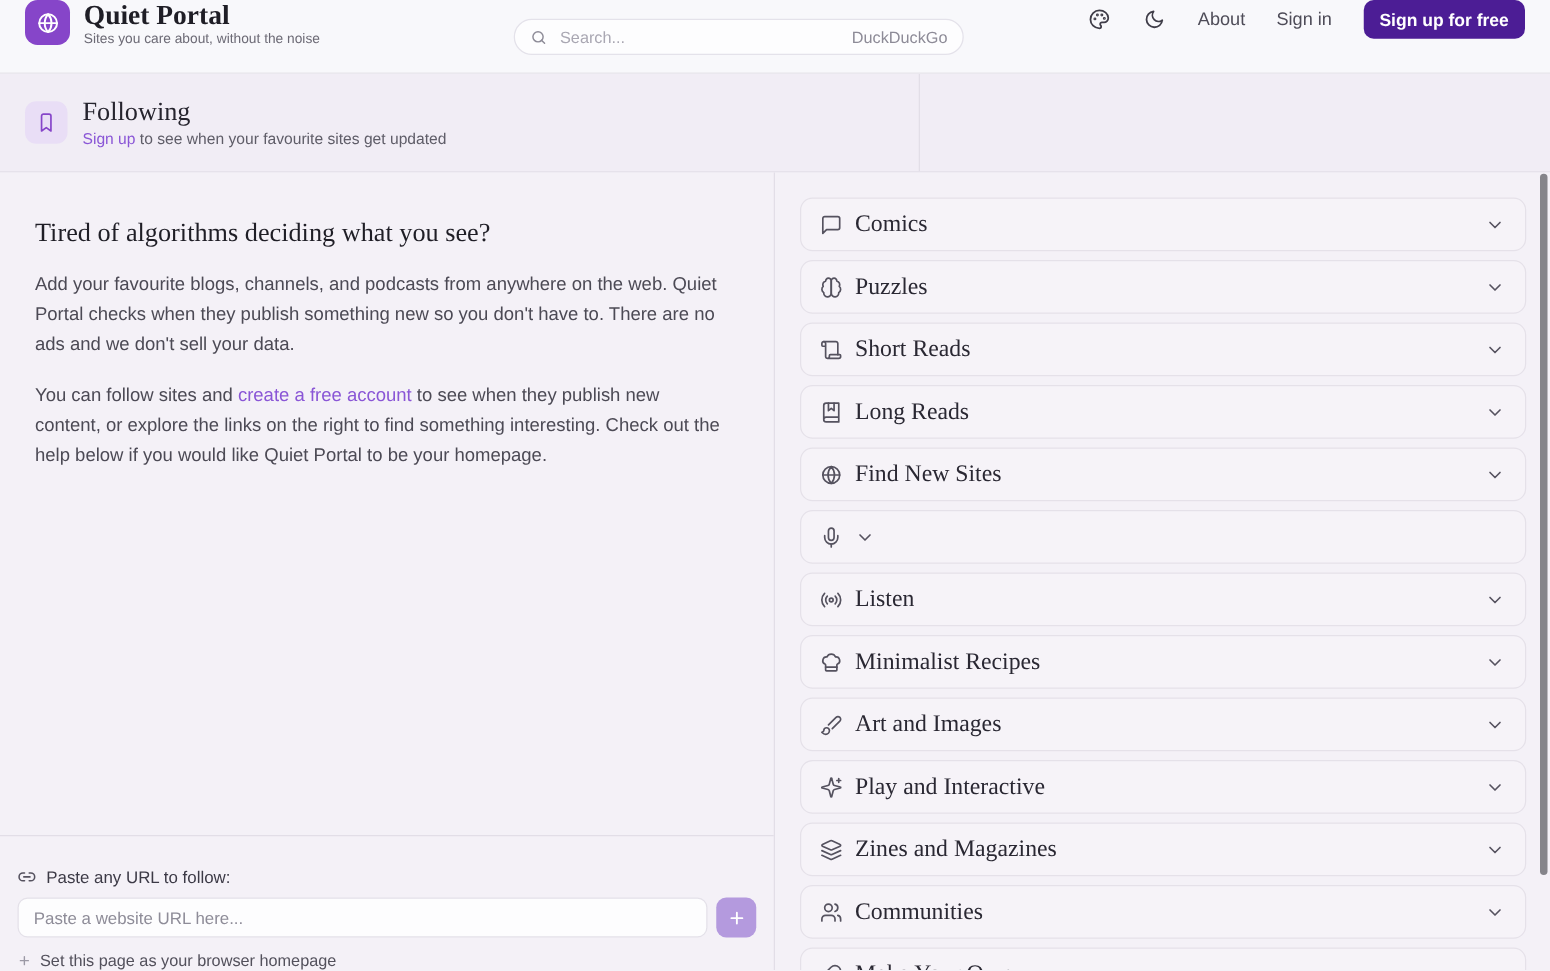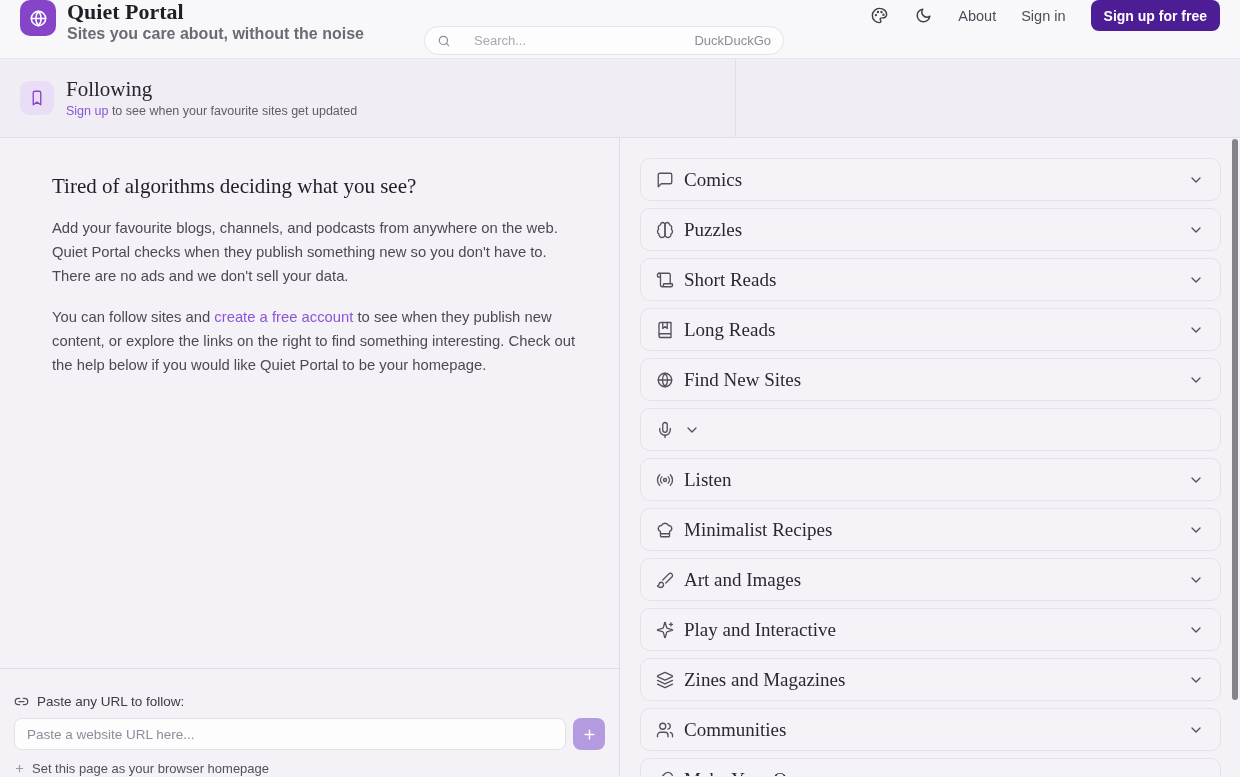--- a/index.html
+++ b/index.html
@@ -20,26 +20,26 @@
   .logo-box {
     width:36px; height:36px; border-radius:10px; background:#8645c9;
     display:flex; align-items:center; justify-content:center; color:#fff;
     margin-right:11px; flex:0 0 auto;
   }
   .logo-box svg { width:19px; height:19px; }
   .app-title {
     font-family:"Liberation Serif", serif; font-size:22px; font-weight:700;
     color:#1f1e26; line-height:1.05;
   }
-  .app-sub { font-size:16px; color:#6c6a75; margin-top:2px;font-weight:bold; }
+  .app-sub { font-size:11px; color:#6c6a75; margin-top:2px; }
 
   .searchbar {
-    position:absolute; left:424px; top:15px; width:360px; height:29px;
+    position:absolute; left:411px; top:15px; width:360px; height:29px;
     background:#fdfdfe; border:1px solid #e4e2ea; border-radius:15px;
-    display:flex; align-items:center; padding:0 12px; gap:23px;margin-top:11px;
+    display:flex; align-items:center; padding:0 12px; gap:10px;
   }
   .searchbar .s-icon { width:14px; height:14px; color:#8d8b97; flex:0 0 auto; }
   .searchbar input {
     border:none; outline:none; background:transparent; flex:1;
     font-size:13px; color:#3c3a46; font-family:"Liberation Sans",sans-serif;
   }
   .searchbar input::placeholder { color:#a9a7b2; }
   .engine-label { font-size:13px; color:#8d8b97; }
 
   .topnav { margin-left:auto; display:flex; align-items:center; gap:25px; }
@@ -64,21 +64,21 @@
   .head-title { font-family:"Liberation Serif", serif; font-size:21px; color:#26242e; line-height:1.1; }
   .head-sub { font-size:12.5px; color:#5f5d68; margin-top:3px; }
   .head-sub a, .inline-link { color:#8a56d6; text-decoration:none; cursor:pointer; }
 
   
   .main-row { display:flex; height:638px; }
   .col-left {
     width:620px; flex:0 0 auto; border-right:1px solid #e2dee7;
     display:flex; flex-direction:column; background:#f4f1f7;
   }
-  .left-body { flex:1; padding:36px 36px 0 52px; }
+  .left-body { flex:1; padding:36px 36px 0 28px; }
   .left-heading {
     font-family:"Liberation Serif", serif; font-size:21px; font-weight:400;
     color:#1f1e26; margin-bottom:18px;
   }
   .left-body p { font-size:14.8px; line-height:1.62; color:#4c4a55; margin-bottom:17px; max-width:548px; }
 
   .left-footer { border-top:1px solid #e2dee7; padding:13px 14px 0 14px; height:108px; }
   .paste-row { display:flex; align-items:center; gap:8px; font-size:13.5px; color:#3c3a46; margin-bottom:9px;margin-top:12px; }
   .paste-row .link-icon { width:15px; height:15px; color:#55525f; }
   .url-row { display:flex; gap:7px; }

